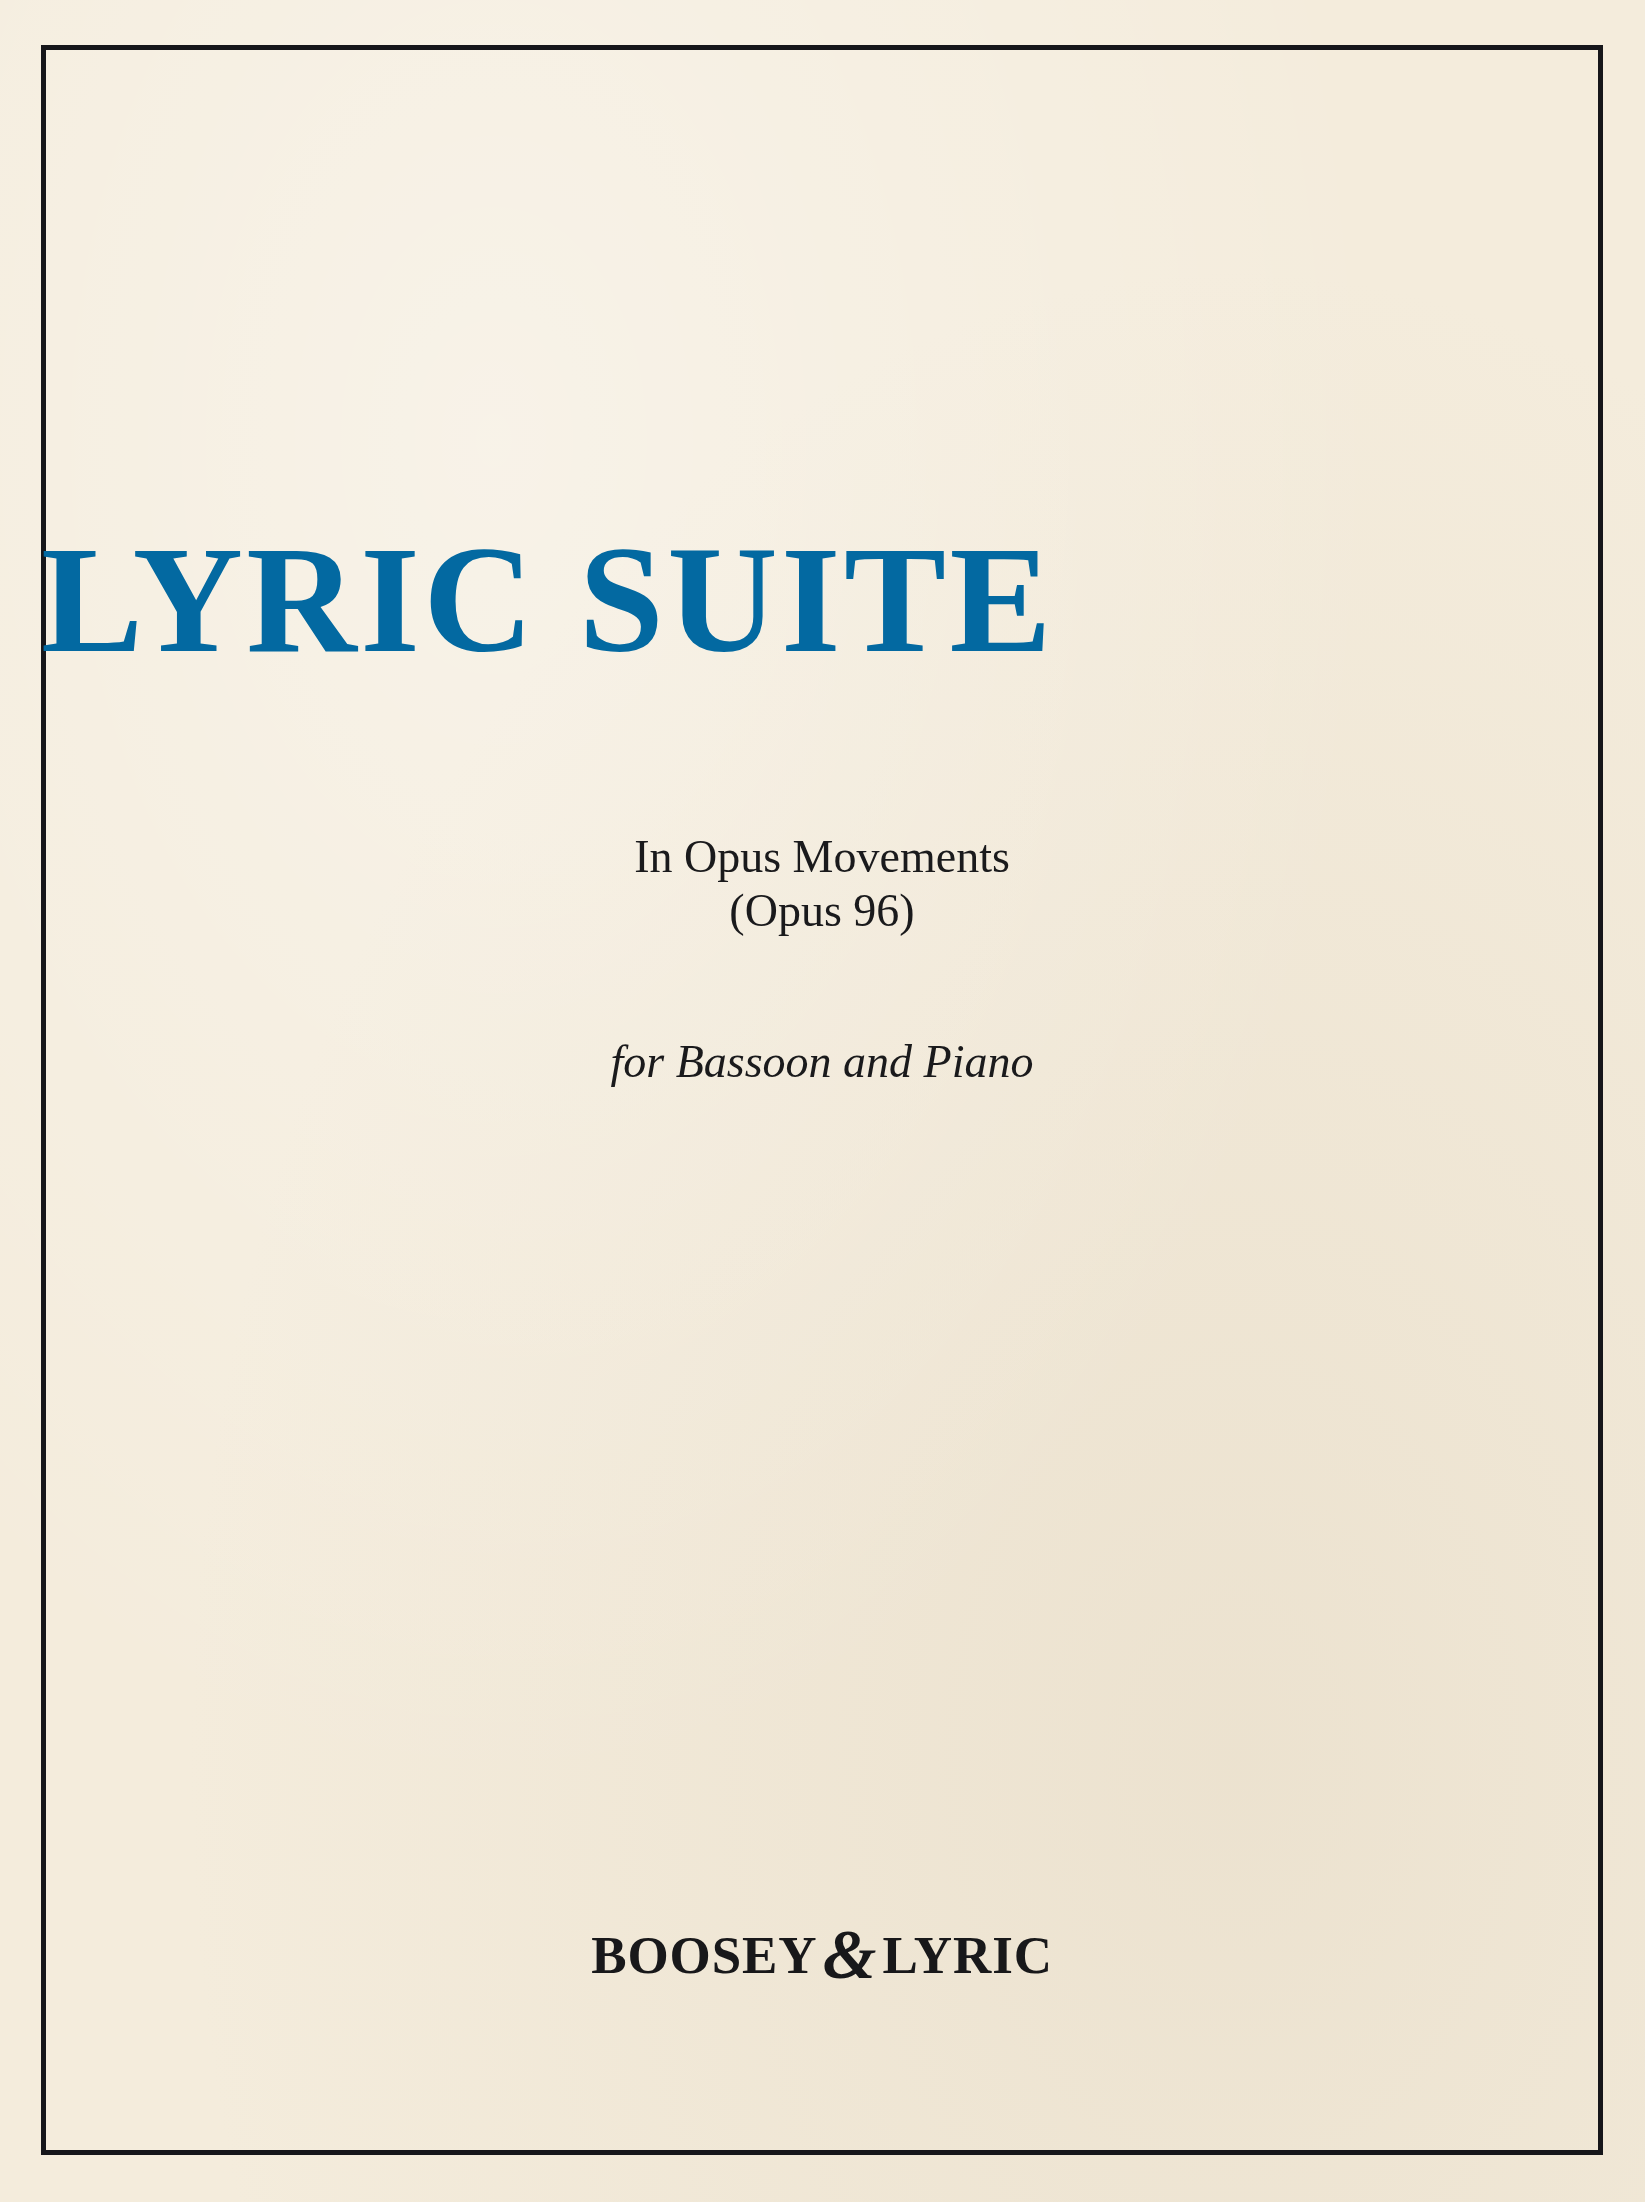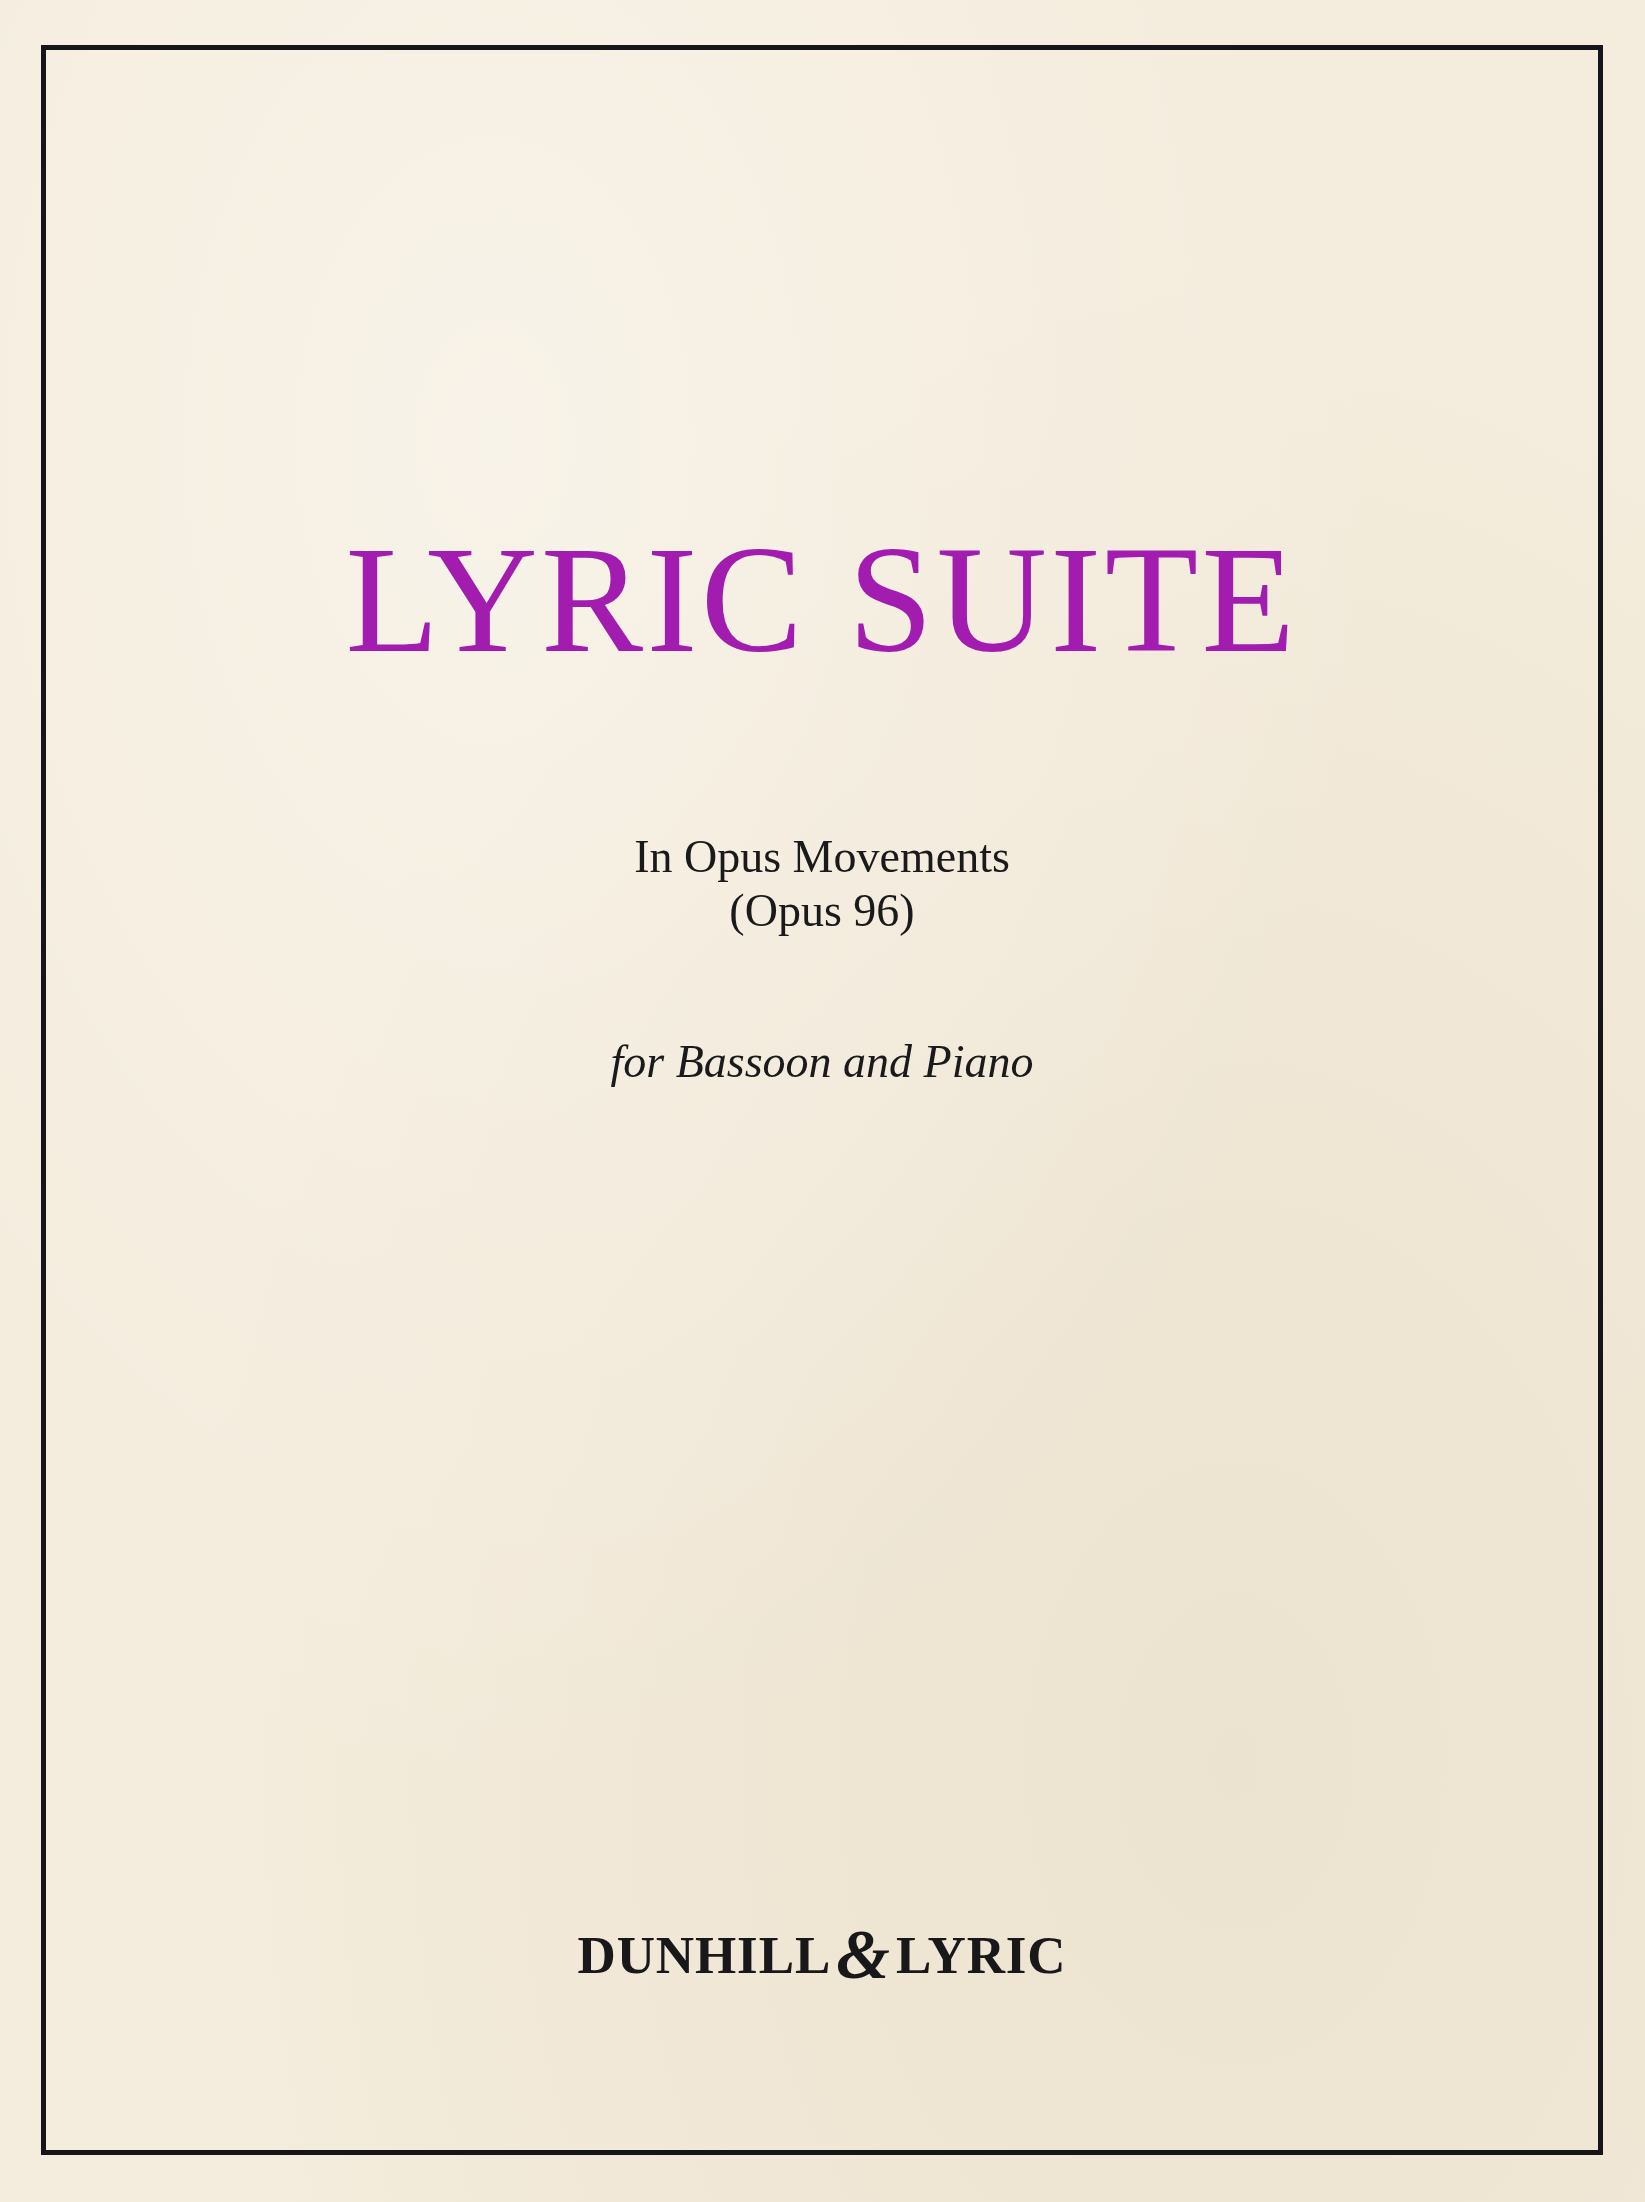--- a/index.html
+++ b/index.html
@@ -59,27 +59,27 @@
   }
   .composer .sc {
     font-size: 59px;
     letter-spacing: 2.6px;
   }
   .title {
     position: absolute;
     top: 478px;
     left: 0;
     width: 100%;
-    text-align: center;
+    text-align: left;
     font-family: "Liberation Serif", serif;
     font-size: 153px;
     line-height: 1;
     letter-spacing: 3.4px;
-    color: #a21caf;
-    font-weight: 400;
+    color: #0369a1;
+    font-weight: 700;
   }
   .subtitle {
     position: absolute;
     top: 783px;
     left: 0;
     width: 100%;
     text-align: center;
     font-family: "Liberation Serif", serif;
     font-size: 46px;
     line-height: 1.28;
@@ -142,18 +142,18 @@
 
     <div class="title">LYRIC SUITE</div>
 
     <div class="subtitle">In Opus Movements</div>
 
     <div class="opus">(Opus 96)</div>
 
     <div class="instrumentation">for Bassoon and Piano</div>
 
     <div class="publisher">
-      <span>DUNHILL</span><span class="amp">&amp;</span><span>LYRIC</span>
+      <span>BOOSEY</span><span class="amp">&amp;</span><span>LYRIC</span>
     </div>
 
   </div>
 </div>
 
 
 </body></html>

